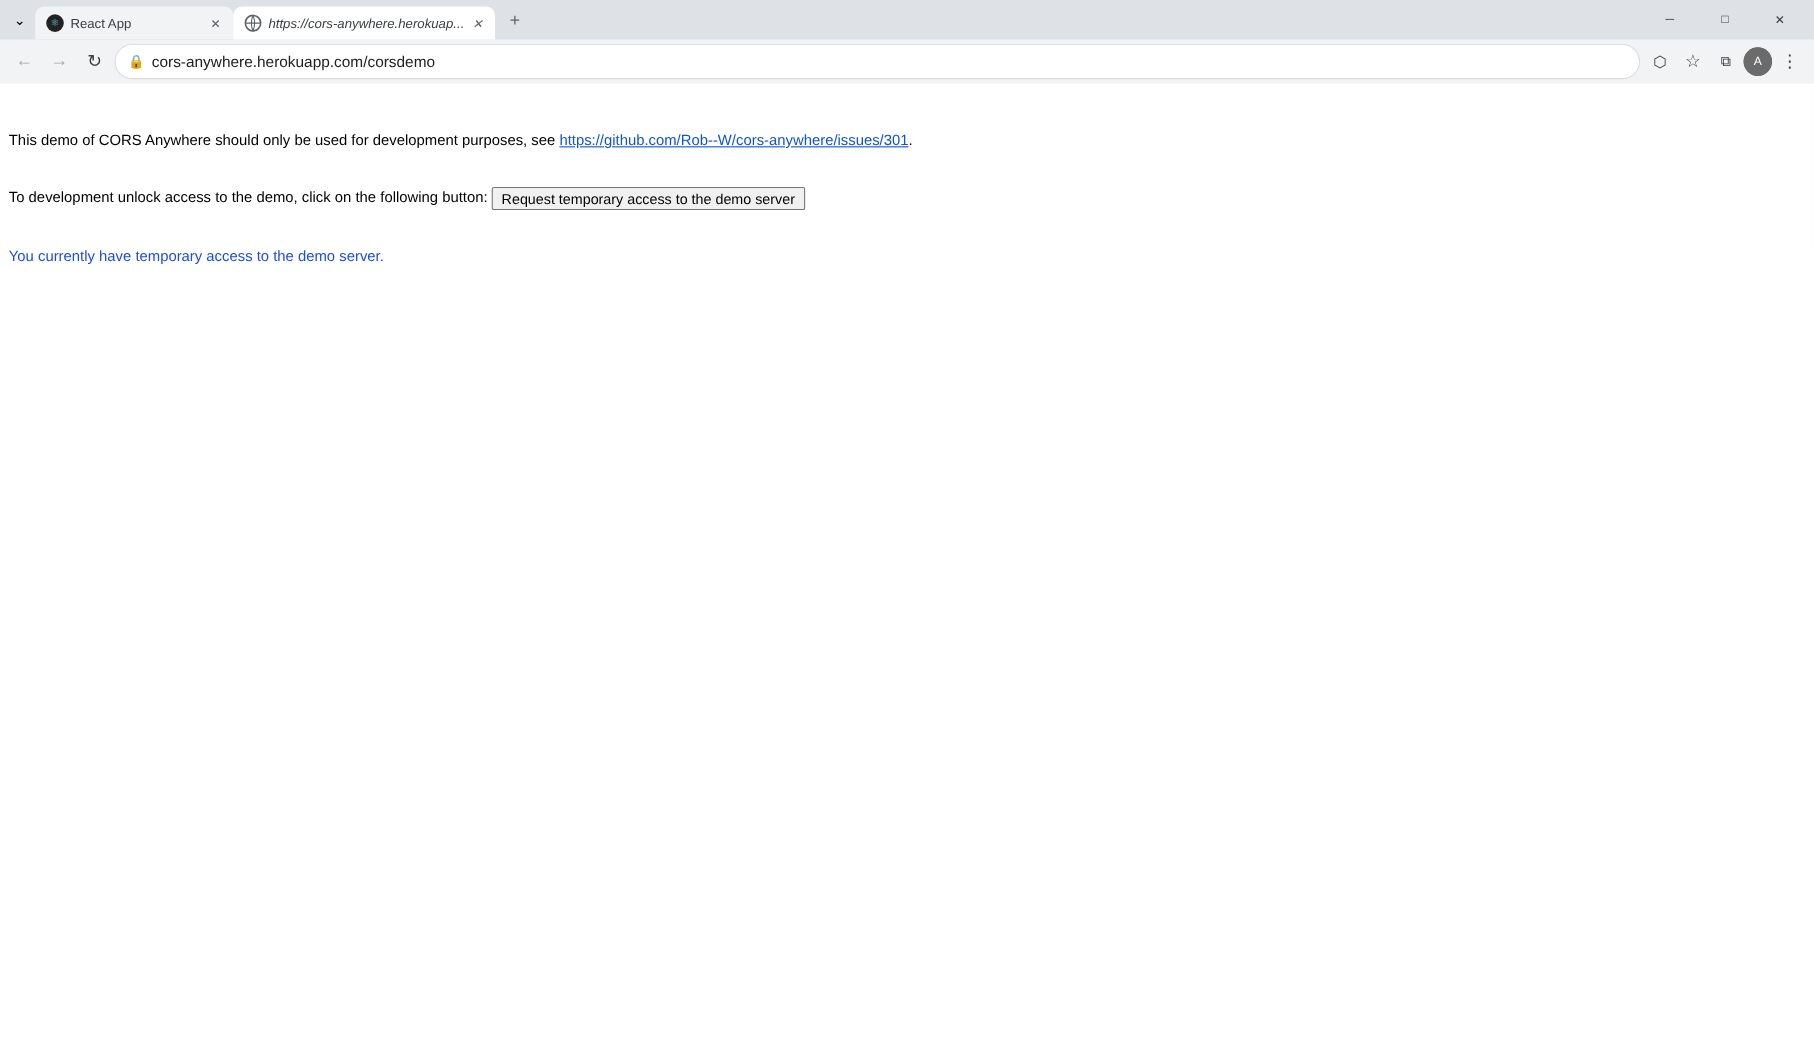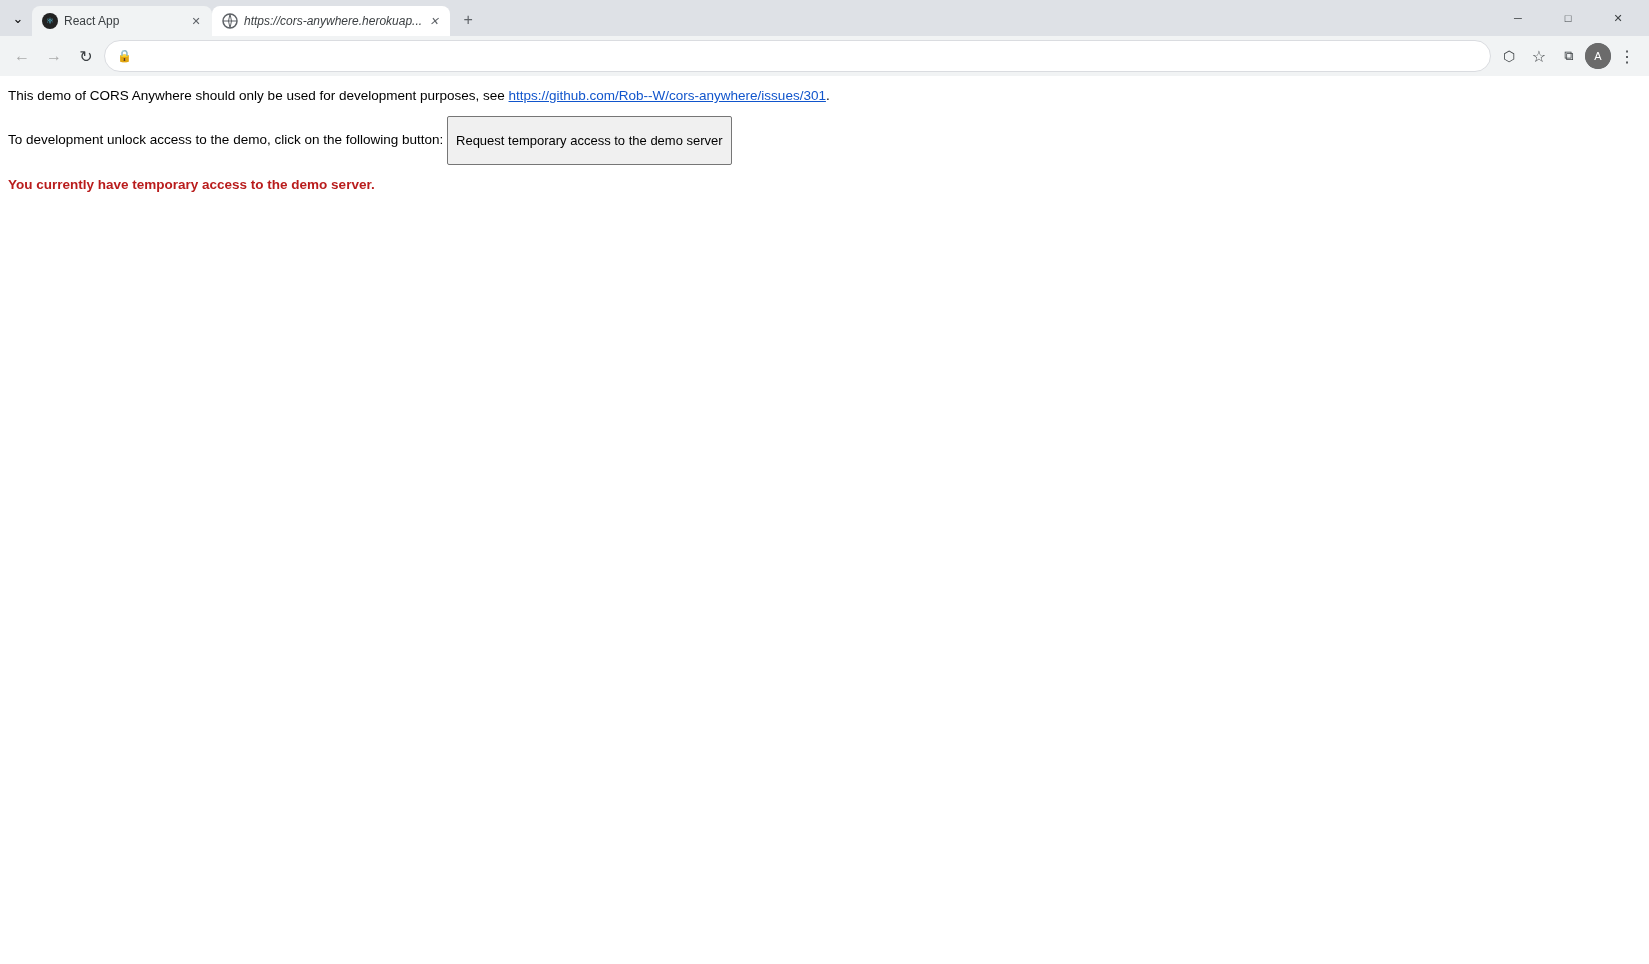--- a/index.html
+++ b/index.html
@@ -230,44 +230,45 @@
       background: #fff;
       padding: 10px 8px;
       overflow-y: auto;
     }
 
     .page-line {
       margin-bottom: 10px;
       font-size: 13.5px;
       color: #000;
       line-height: 1.5;
+      margin-top: 32px;
     }
 
     .page-link {
       color: #1155cc;
       text-decoration: underline;
       cursor: pointer;
     }
 
     .access-btn {
       display: inline-block;
-      padding: 16px 8px;
+      padding: 2px 8px;
       border: 1px solid #767676;
       border-radius: 2px;
       background: #f0f0f0;
       font-size: 13px;
       cursor: pointer;
       color: #000;
       vertical-align: middle;
     }
 
     .access-status {
-      font-weight: bold;
+      font-weight: normal;
       font-size: 13.5px;
-      color: #b91c1c;
+      color: #1d4ed8;
     }
   </style>
 </head>
 <body>
 
 <div class="window-frame">
 
   <div class="title-bar">
     <div class="tab-list-btn">
       <span>⌄</span>
@@ -315,20 +316,21 @@
       <span>←</span>
     </div>
     <div class="nav-btn disabled">
       <span>→</span>
     </div>
     <div class="nav-btn">
       <span>↻</span>
     </div>
     <div class="address-bar">
       <span class="lock-icon">🔒</span>
+      <span class="address-text">cors-anywhere.herokuapp.com/corsdemo</span>
     </div>
     <div class="nav-right-buttons">
       <div class="nav-btn">
         <span style="font-size:14px;">⬡</span>
       </div>
       <div class="nav-btn">
         <span>☆</span>
       </div>
       <div class="nav-btn">
         <span style="font-size:13px;">⧉</span>

